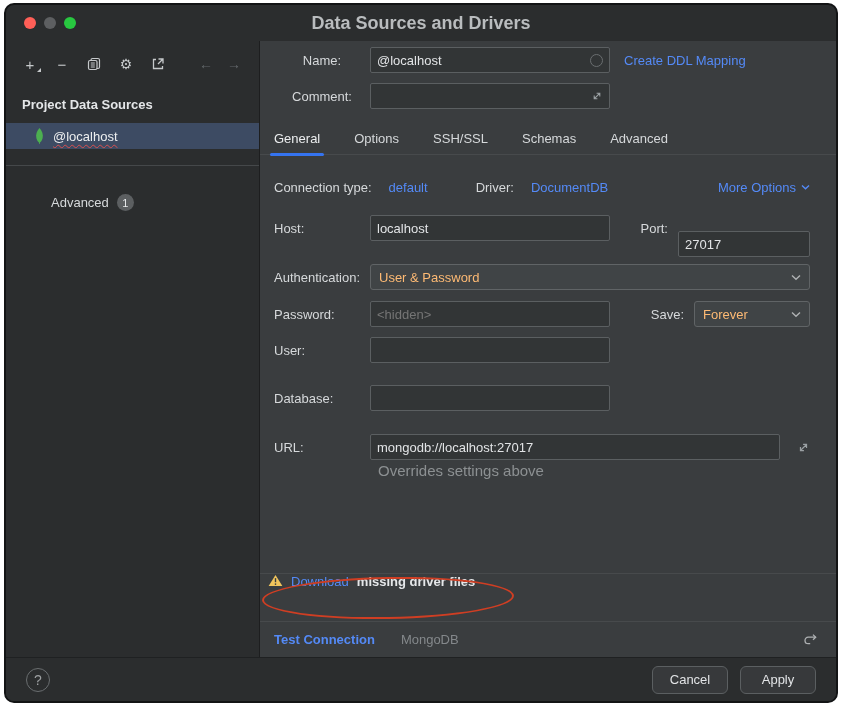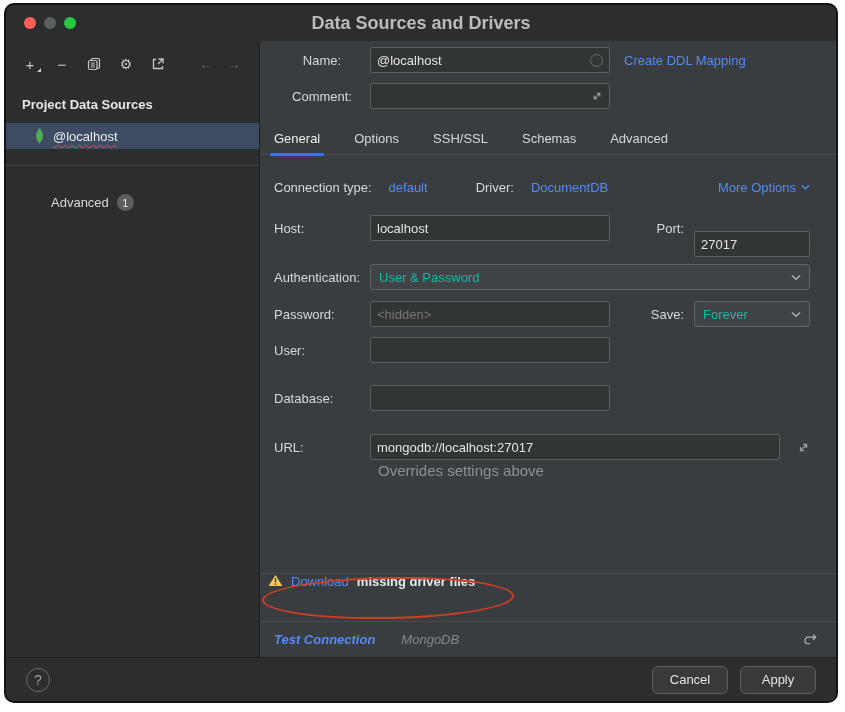--- a/index.html
+++ b/index.html
@@ -64,35 +64,35 @@
   .ptab.active { color:#eceeef; }
   .ptab.active::after { content:""; position:absolute; left:-4px; right:-4px; bottom:-2px; height:3px; border-radius:2px; background:#3574f0; }
 
   
   .conn-row { margin-top:22px; padding:0 26px 0 14px; display:flex; align-items:center; gap:17px; height:20px; }
   .conn-row .sep { width:14px; }
   .more-opt { margin-left:auto; display:flex; align-items:center; gap:5px; }
   .frow { display:flex; align-items:center; height:26px; padding:0 26px 0 14px; }
   .flabel { width:96px; flex:0 0 96px; color:#d6d9db; }
   .rt-group { margin-left:auto; display:flex; align-items:center; gap:10px; }
-  .field-port { width:116px;margin-top:32px; }
-  .selectbox { display:flex; align-items:center; height:26px; background:#404446; border:1px solid #606466; border-radius:3px; padding:0 8px; color:#14b8a6; }
+  .field-port { width:132px;margin-top:32px; }
+  .selectbox { display:flex; align-items:center; height:26px; background:#404446; border:1px solid #606466; border-radius:3px; padding:0 8px; color:#fdba74; }
   .selectbox .chev { margin-left:auto; }
   .select-auth { flex:1; }
   .select-save { width:116px; }
   .field-url { width:410px; }
   .url-expand { margin-left:auto; }
   .hint { margin:2px 0 0 118px; font-size:15px; color:#8c9092; height:16px; }
   .spacer { flex:1; }
 
   
   .warning-row { position:relative; border-top:1px solid #474a4c; height:48px; display:flex; align-items:flex-start; gap:8px; padding-left:8px; }
   .warning-text { color:#e6e8ea; font-weight:bold; }
   .ellipse-annotation { position:absolute; left:2px; top:3px; width:252px; height:42px; border:2.5px solid #cf3e23; border-radius:50%; transform:rotate(-1deg); pointer-events:none; }
-  .footer-row { border-top:1px solid #474a4c; height:36px; display:flex; align-items:center; gap:26px; padding:0 18px 0 14px;font-style:italic; }
+  .footer-row { border-top:1px solid #474a4c; height:36px; display:flex; align-items:center; gap:26px; padding:0 18px 0 14px; }
   .footer-row .drv { color:#84888b; }
   .undo-ic { margin-left:auto; }
 
   
   .bottom-bar { flex:0 0 44px; background:#2b2d2e; border-top:1px solid #1f2122; display:flex; align-items:center; padding:0 20px; }
   .help-circle { width:24px; height:24px; border:1.5px solid #6a6e70; border-radius:50%; color:#9da0a2; display:flex; align-items:center; justify-content:center; font-size:14px; }
   .btn-group { margin-left:auto; display:flex; gap:12px; }
   .btn { height:28px; min-width:76px; padding:0 16px; border-radius:6px; border:1px solid #5b5f61; background:#37393b; color:#e2e4e6; font-size:13px; display:flex; align-items:center; justify-content:center; cursor:pointer; }
   .btn.primary { background:#3574f0; border-color:#3574f0; color:#ffffff; min-width:88px; }
 

